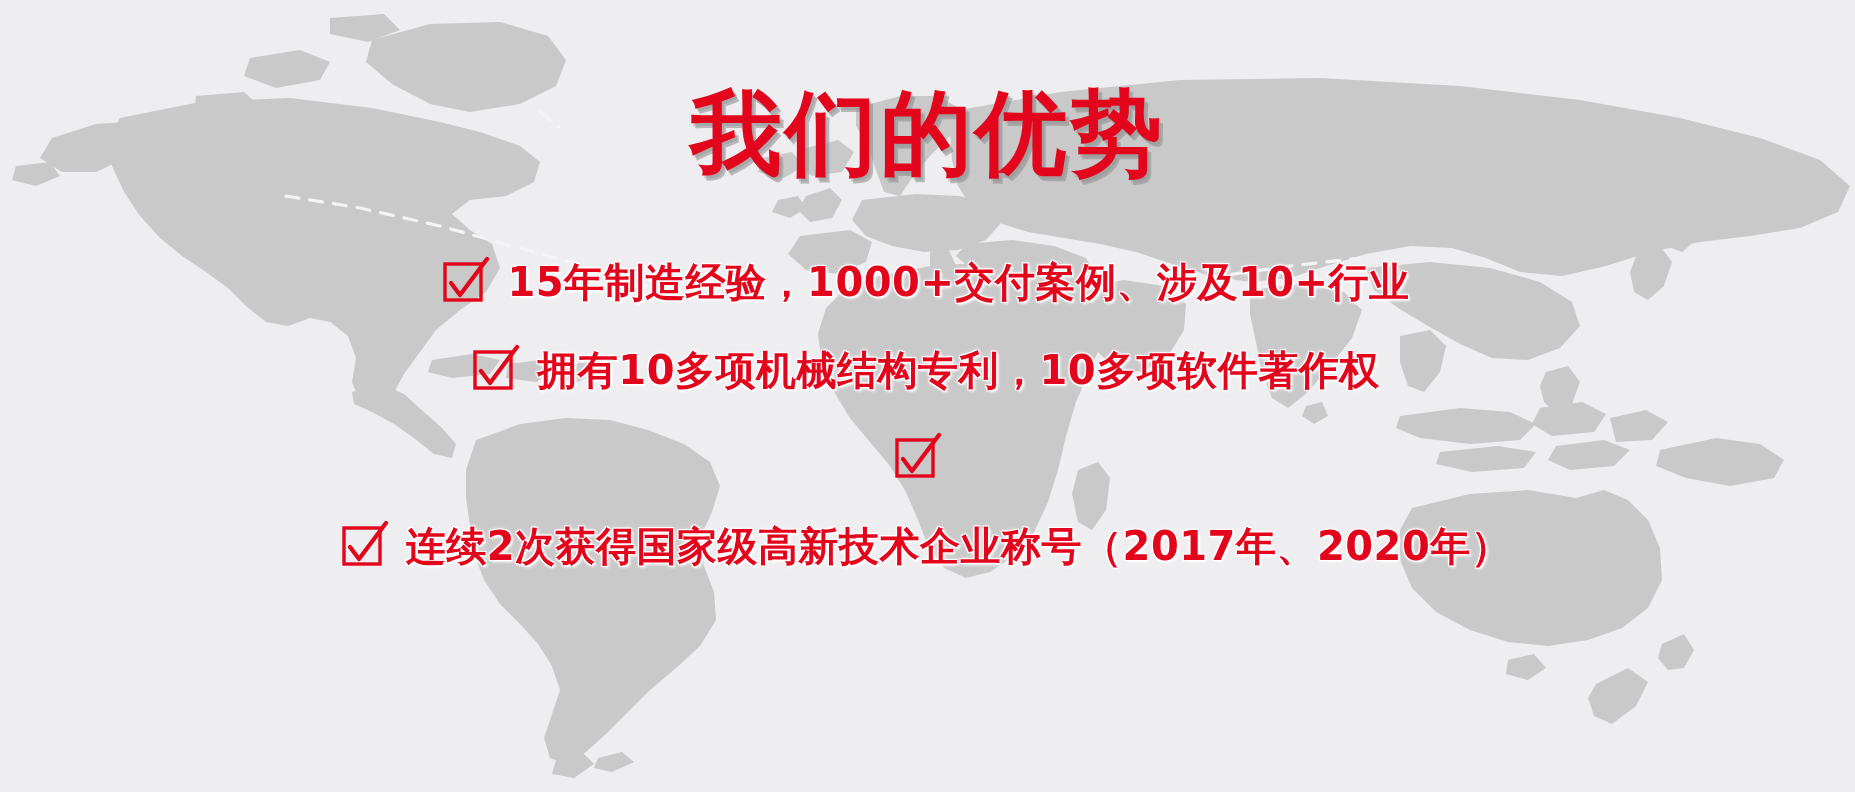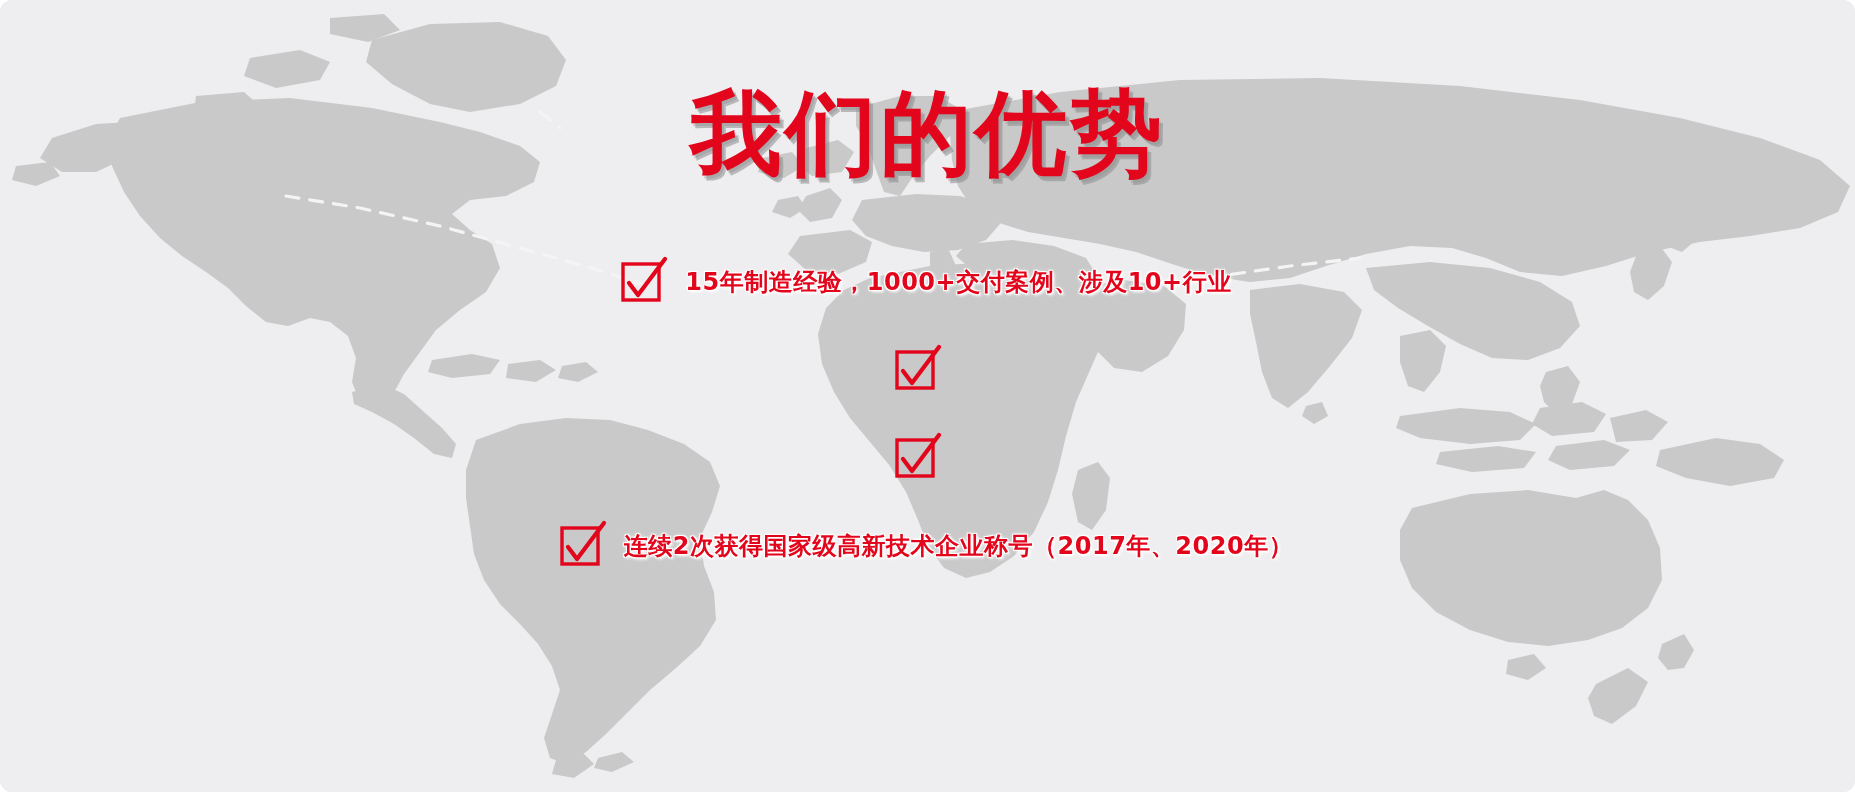--- a/index.html
+++ b/index.html
@@ -7,21 +7,20 @@
     padding: 0;
     background: #ffffff;
   }
   #banner {
     position: relative;
     width: 1855px;
     height: 792px;
     overflow: hidden;
     background: #eeeef0;
     font-family: "DejaVu Sans", "Liberation Sans", sans-serif;
-    border-radius: 12px;
   }
 
   
   #map-layer {
     position: absolute;
     inset: 0;
     width: 100%;
     height: 100%;
   }
   #map-layer svg {
@@ -104,21 +103,21 @@
   }
   .cb-tick {
     fill: none;
     stroke: #e3051b;
     stroke-width: 4.2;
     stroke-linecap: round;
     stroke-linejoin: round;
   }
 
   .adv-text {
-    font-size: 24px;
+    font-size: 40px;
     line-height: 40px;
     font-weight: 700;
     color: #e3051b;
     white-space: nowrap;
     letter-spacing: 0.5px;
     text-shadow:
       0 0 4px #ffffff,
       1px 1px 0 #ffffff,
       -1px 1px 0 #ffffff,
       1px -1px 0 #ffffff,
@@ -261,20 +260,21 @@
       <span class="adv-text">15年制造经验，1000+交付案例、涉及10+行业</span>
     </div>
 
     <div class="adv-row">
       <span class="checkbox-icon">
         <svg viewBox="0 0 52 52" aria-hidden="true">
           <rect class="cb-box" x="4" y="11" width="36" height="36"></rect>
           <path class="cb-tick" d="M10 30 L19 42 L46 6"></path>
         </svg>
       </span>
+      <span class="adv-text">拥有10多项机械结构专利，10多项软件著作权</span>
     </div>
 
     <div class="adv-row">
       <span class="checkbox-icon">
         <svg viewBox="0 0 52 52" aria-hidden="true">
           <rect class="cb-box" x="4" y="11" width="36" height="36"></rect>
           <path class="cb-tick" d="M10 30 L19 42 L46 6"></path>
         </svg>
       </span>
     </div>

